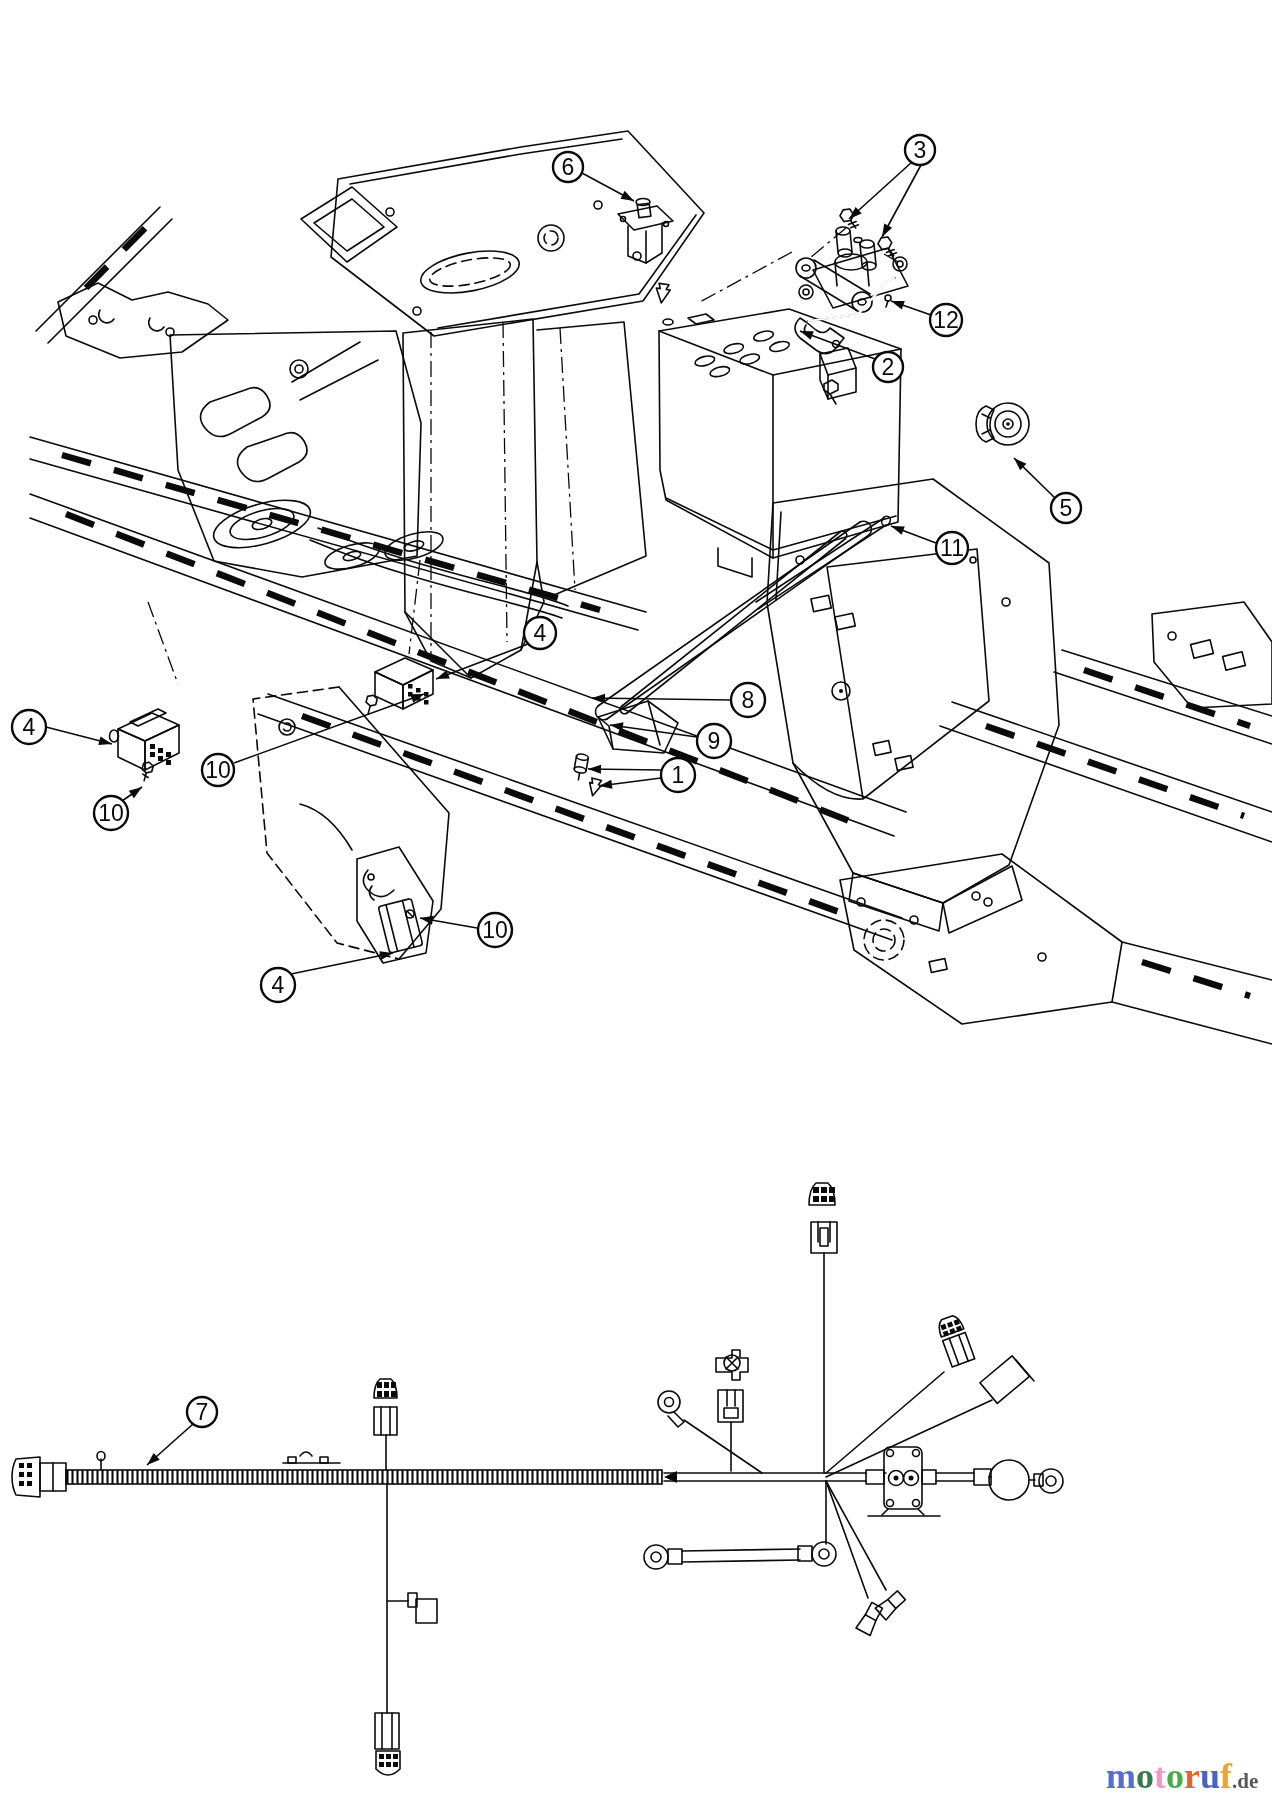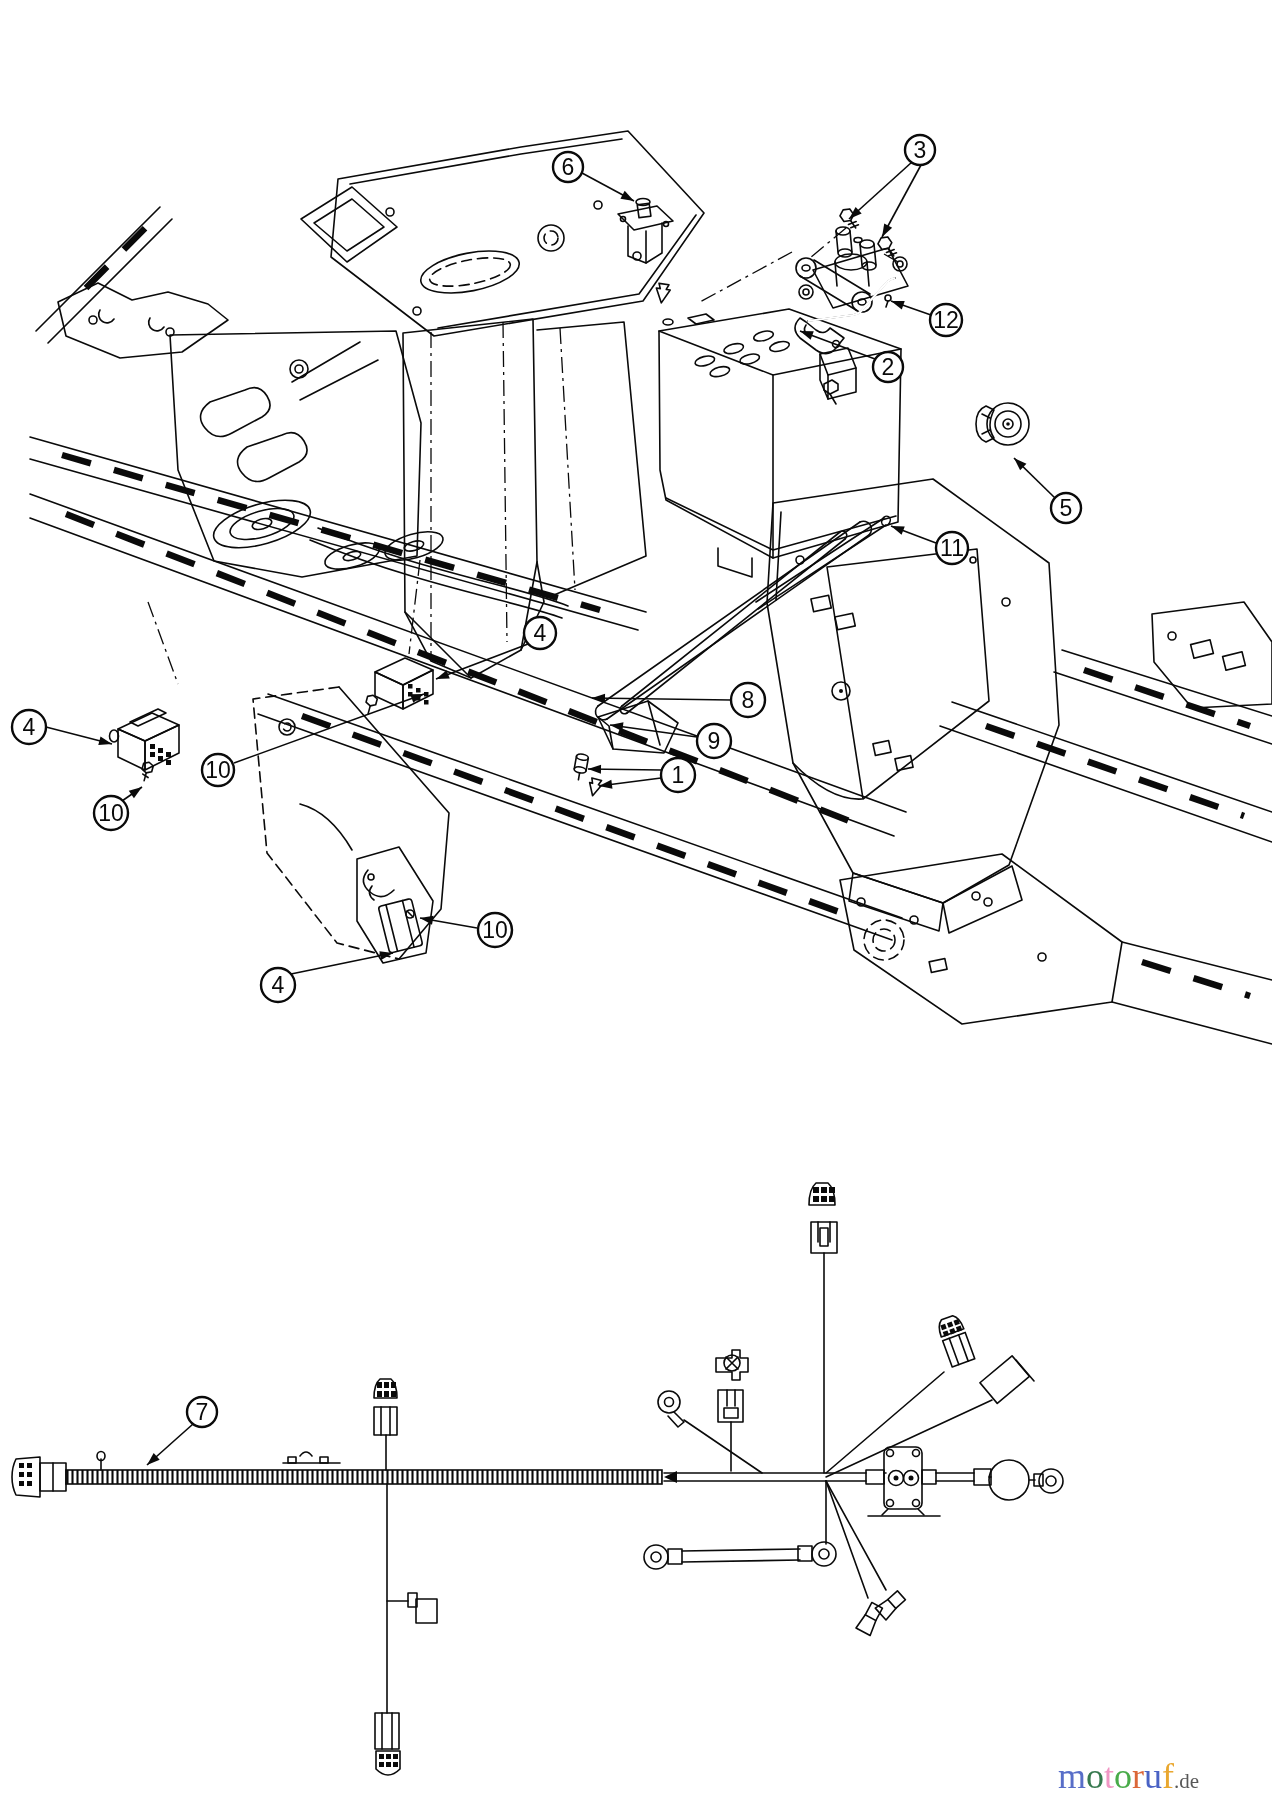--- a/index.html
+++ b/index.html
@@ -7,21 +7,21 @@
   #stage{position:absolute;left:0;top:0;width:1272px;height:1800px;}
   svg{position:absolute;left:0;top:0;}
   .ln{stroke:#0a0a0a;fill:none;stroke-width:1.6;stroke-linecap:round;stroke-linejoin:round;}
   .hdash{stroke:#0a0a0a;fill:none;stroke-width:6.5;stroke-dasharray:30 24;stroke-linecap:butt;}
   .dash2{stroke-dasharray:10 6;}
   .ddash{stroke:#0a0a0a;fill:none;stroke-width:1.3;stroke-dasharray:16 5 3 5;}
   .fillk{fill:#0a0a0a;stroke:none;}
   .callout-circle{fill:#fff;stroke:#0a0a0a;stroke-width:2.4;}
   .callout-num{fill:#0a0a0a;font-family:"Liberation Sans",sans-serif;font-size:23px;}
   #part-number{position:absolute;left:928px;top:1737px;font-size:53px;letter-spacing:-1px;color:#0c0c0c;font-family:"Liberation Sans",sans-serif;white-space:nowrap;}
-  #watermark{position:absolute;left:1058px;top:1758px;font-family:"Liberation Serif",serif;font-weight:normal;font-size:36px;line-height:36px;opacity:.92;white-space:nowrap;text-align:right;}
+  #watermark{position:absolute;left:1106px;top:1758px;font-family:"Liberation Serif",serif;font-weight:bold;font-size:36px;line-height:36px;opacity:.92;white-space:nowrap;text-align:right;}
   #watermark .suffix{font-size:21px;}
 </style>
 </head>
 <body>
 
 <div id="stage">
 <svg width="1272" height="1800" viewBox="0 0 1272 1800">
   <defs>
     <pattern id="corr" width="5" height="14" patternUnits="userSpaceOnUse">
       <rect width="5" height="14" fill="#fff"></rect>

